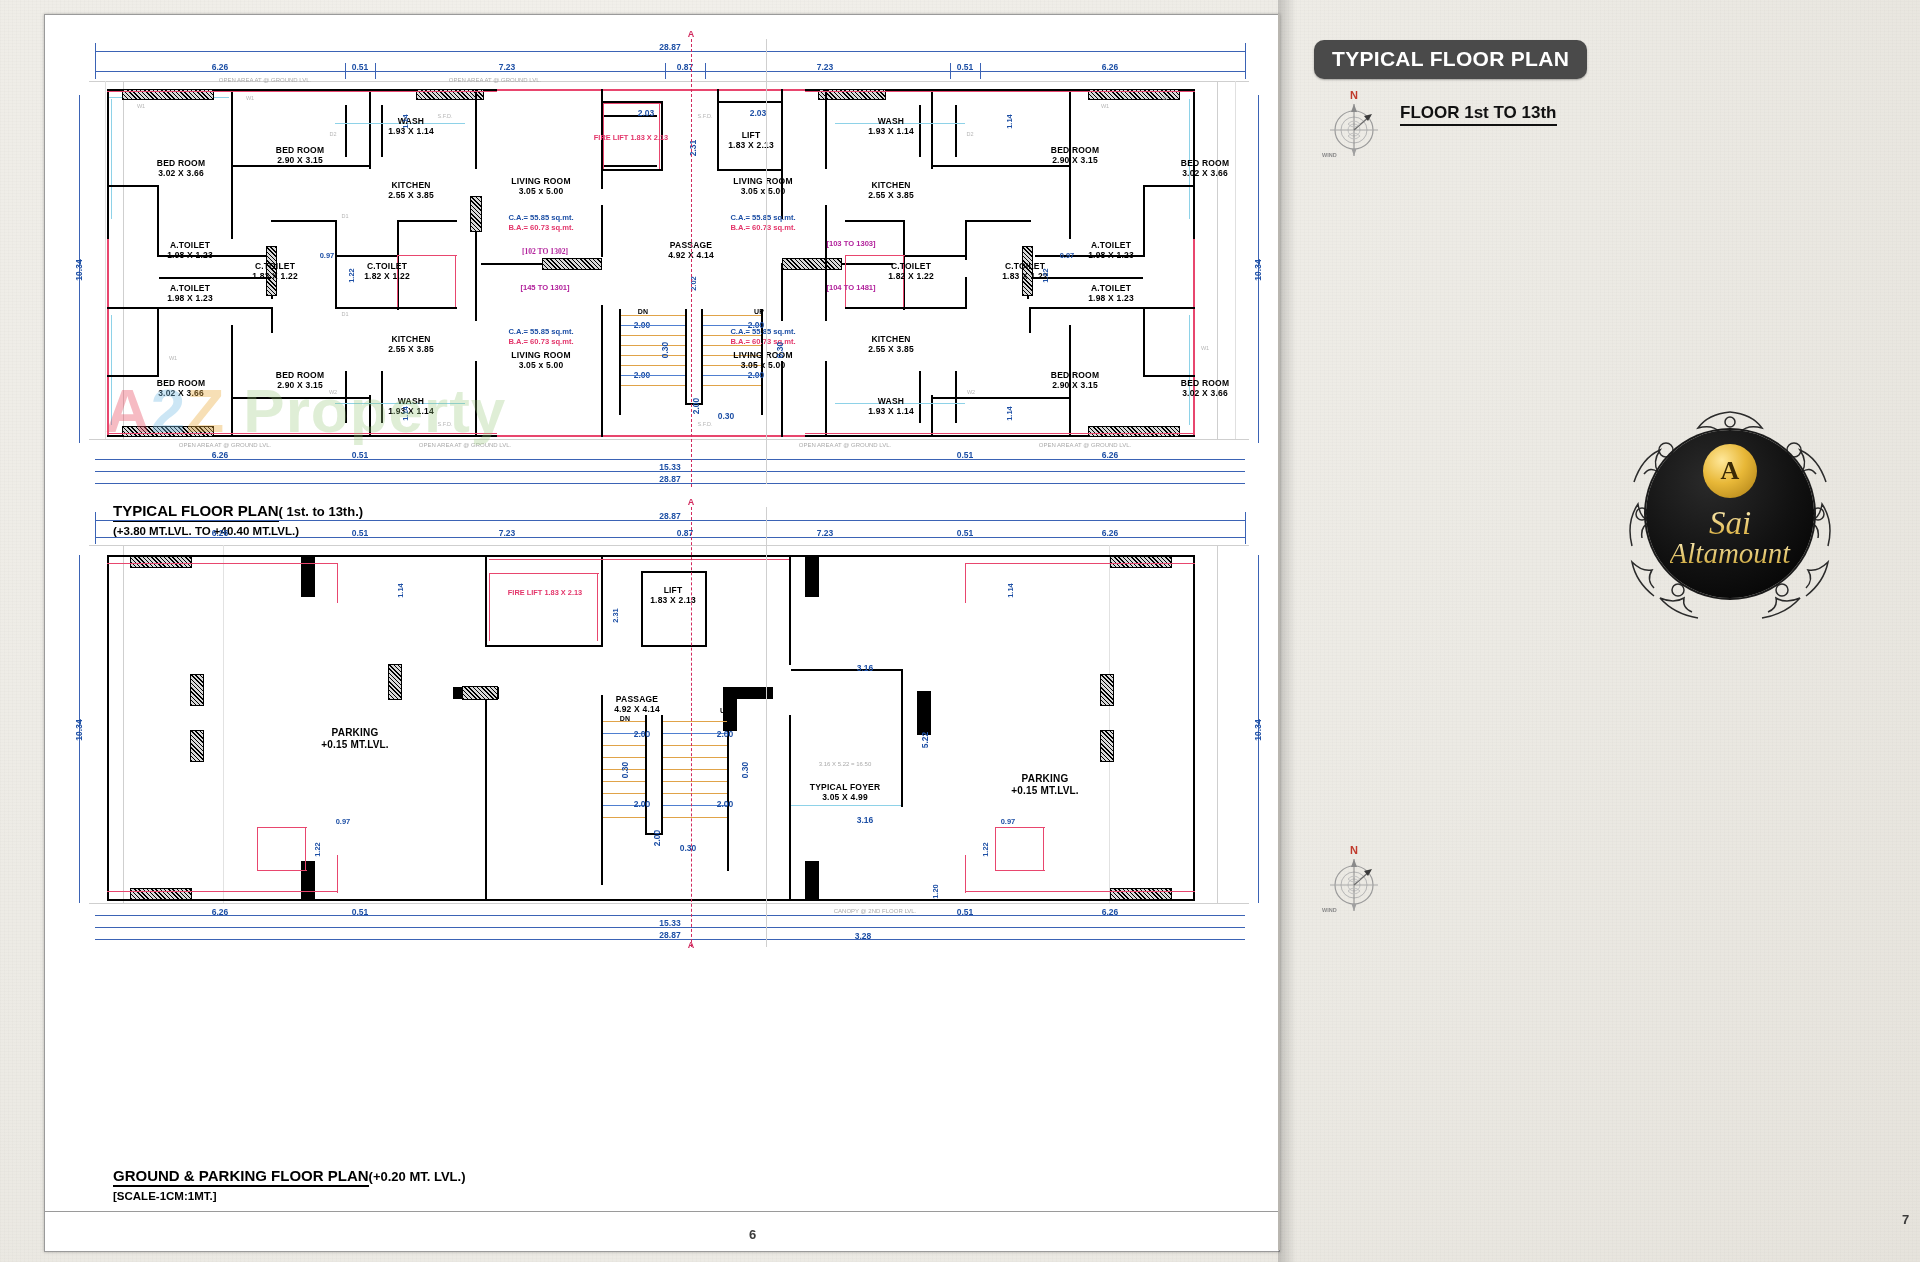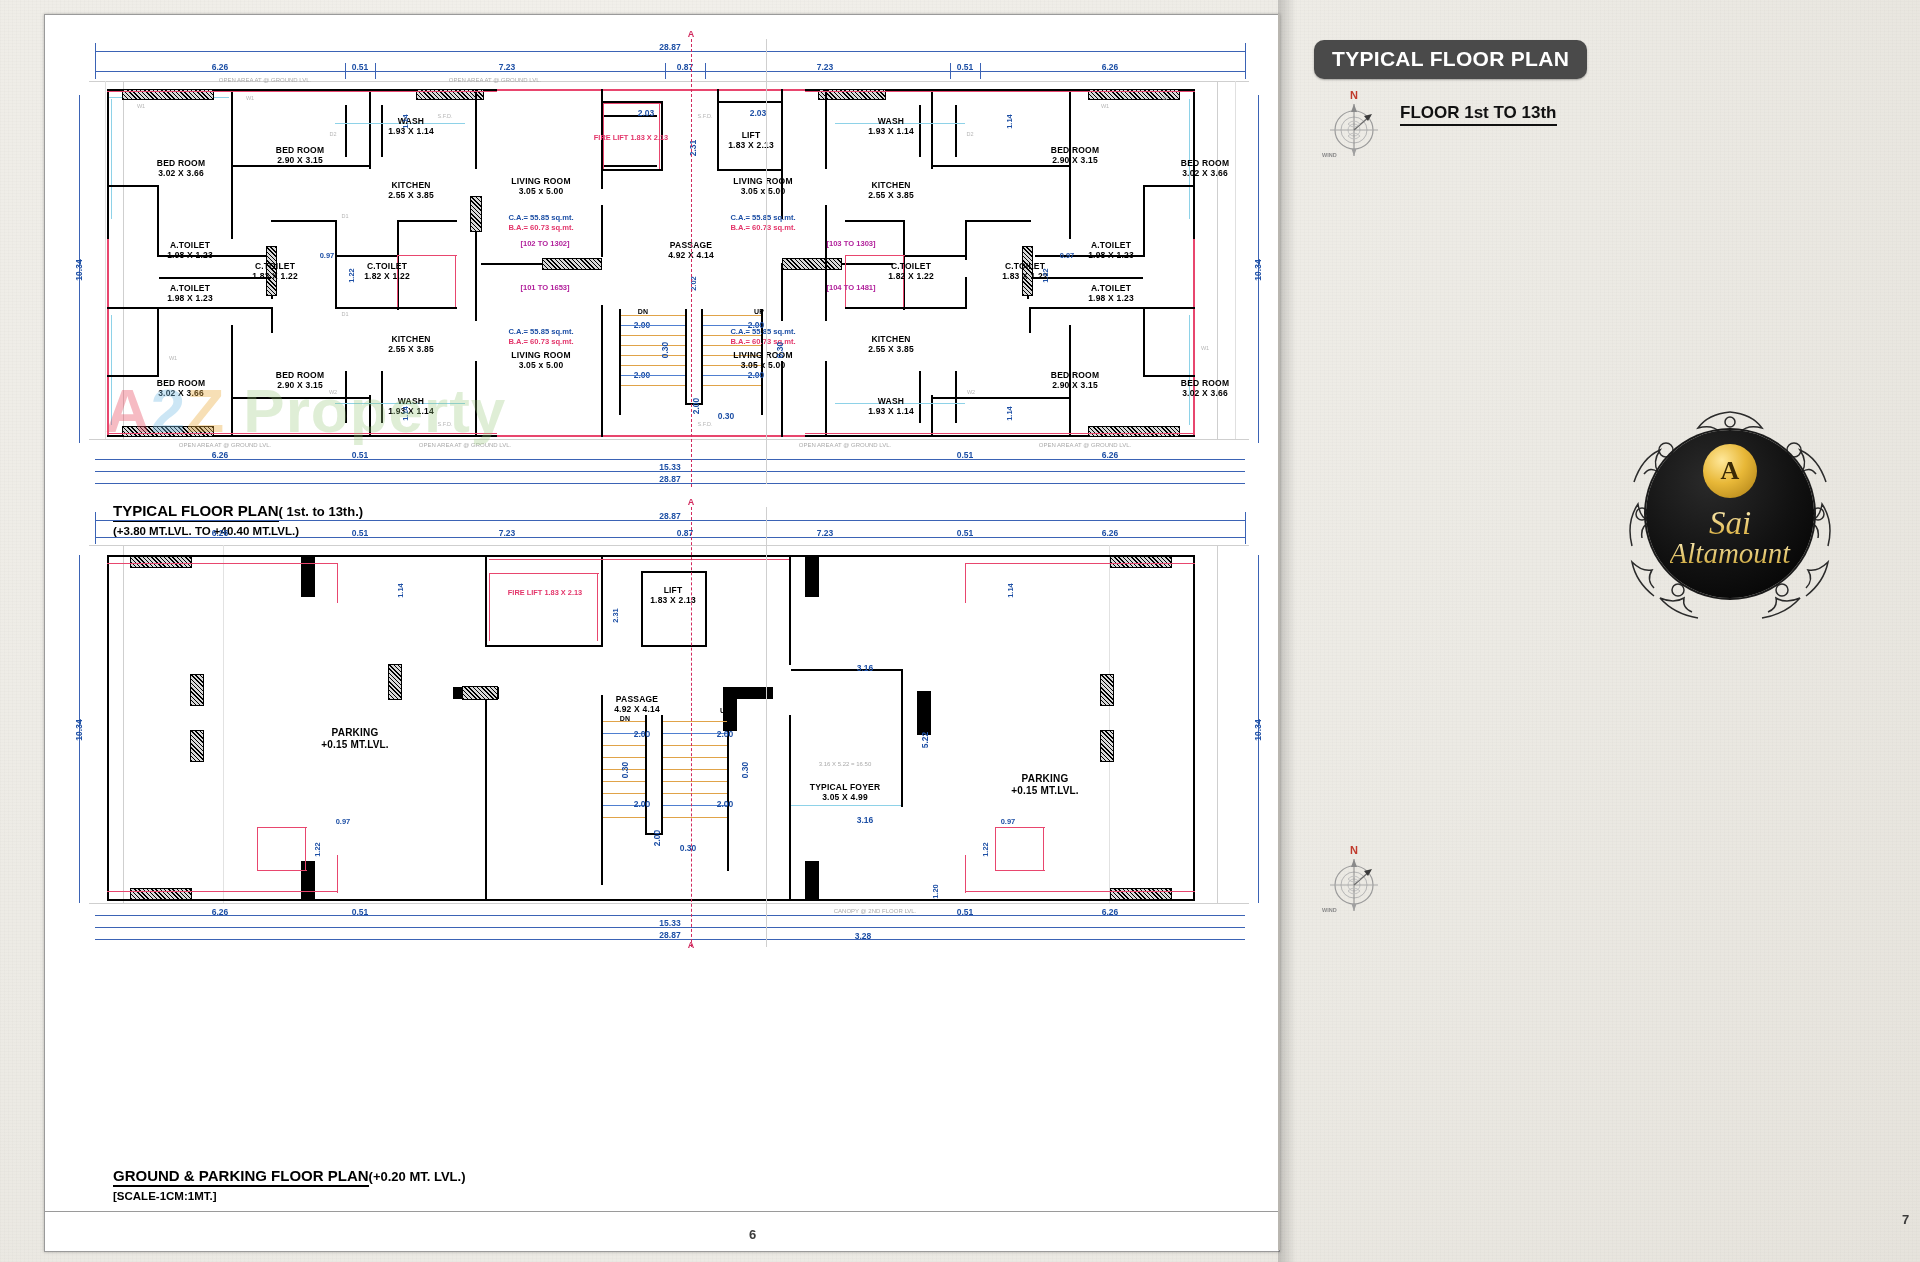--- a/index.html
+++ b/index.html
@@ -393,22 +393,22 @@
       <span>3.05 x 5.00</span>
     </div>
     <div class="lbl rm" style="left:496px;top:336px;">
       <b>LIVING ROOM</b>
       <span>3.05 x 5.00</span>
     </div>
     <div class="area-c" style="left:496px;top:198px;">C.A.= 55.85 sq.mt.</div>
     <div class="area-b" style="left:496px;top:208px;">B.A.= 60.73 sq.mt.</div>
     <div class="area-c" style="left:496px;top:312px;">C.A.= 55.85 sq.mt.</div>
     <div class="area-b" style="left:496px;top:322px;">B.A.= 60.73 sq.mt.</div>
-    <div class="flat" style="left:500px;top:224px;">[102 TO 1302]</div>
-    <div class="flat" style="left:500px;top:268px;">[101 TO 1653]</div>
+    <div class="flat" style="left:500px;top:232px;font-family:Liberation Serif, serif;">[102 TO 1302]</div>
+    <div class="flat" style="left:500px;top:268px;">[145 TO 1301]</div>
 
     <div class="lbl rm" style="left:1030px;top:131px;">
       <b>BED ROOM</b>
       <span>2.90 X 3.15</span>
     </div>
     <div class="lbl rm" style="left:1160px;top:144px;">
       <b>BED ROOM</b>
       <span>3.02 X 3.66</span>
     </div>
     <div class="lbl rm" style="left:866px;top:247px;">

